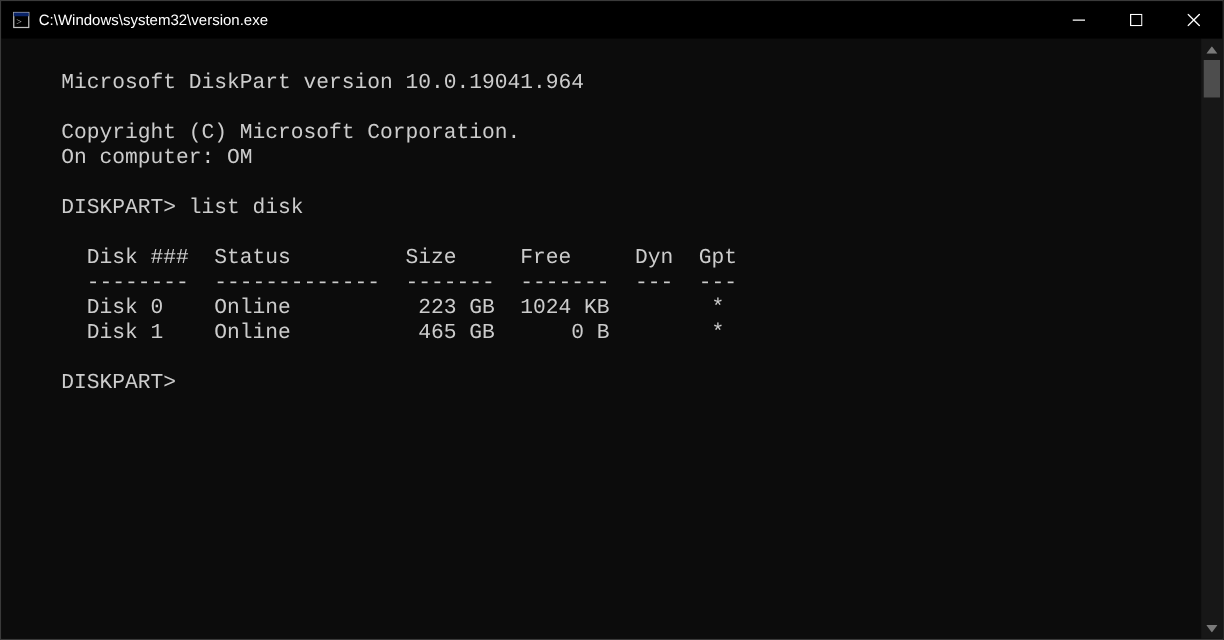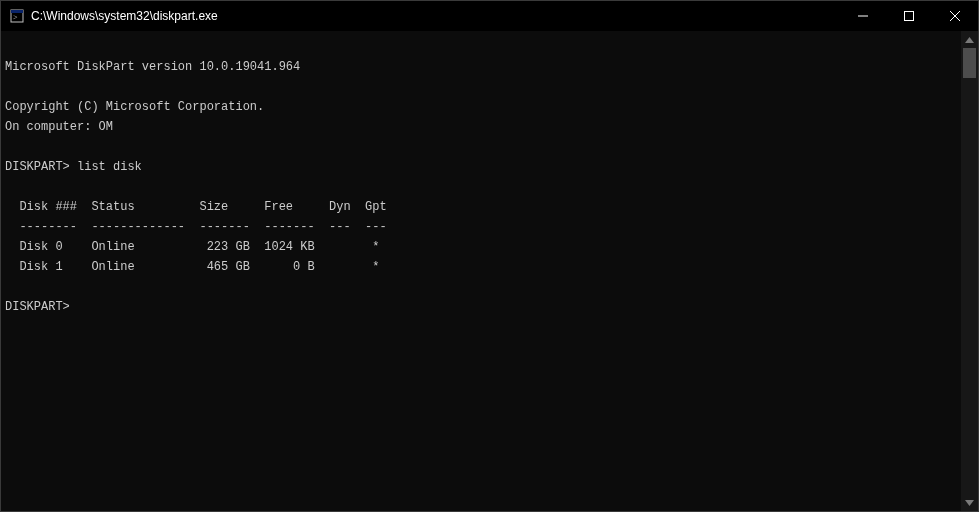--- a/index.html
+++ b/index.html
@@ -60,24 +60,25 @@
   .content-area {
     flex: 1 1 auto;
     display: flex;
     background: #0c0c0c;
     position: relative;
   }
   .terminal {
     flex: 1 1 auto;
     padding: 6px 4px 4px 4px;
     color: #cccccc;
-    font-size: 12px;
+    font-size: 17px;
     line-height: 20px;
     white-space: pre;
     font-family: Consolas, 'Courier New', monospace;
+    margin-left: 44px;
   }
   .scrollbar {
     width: 17px;
     background: #171717;
     position: relative;
   }
   .scroll-arrow {
     position: absolute;
     left: 0; right: 0;
     height: 17px;
@@ -103,21 +104,21 @@
 <div class="window">
 
   <div class="titlebar">
     <span class="titlebar-icon">
       <svg width="14" height="14" viewBox="0 0 14 14">
         <rect x="1" y="1" width="12" height="12" fill="#000" stroke="#c0c0c0" stroke-width="1"></rect>
         <rect x="1" y="1" width="12" height="3" fill="#0a246a"></rect>
         <text x="3" y="11" font-size="8" fill="#c0c0c0" font-family="Consolas">&gt;</text>
       </svg>
     </span>
-    <span class="titlebar-title">C:\Windows\system32\diskpart.exe</span>
+    <span class="titlebar-title">C:\Windows\system32\version.exe</span>
     <span class="titlebar-spacer"></span>
     <div class="titlebar-controls">
       <div class="titlebar-btn">
         <svg width="10" height="10" viewBox="0 0 10 10">
             <line x1="0" y1="5" x2="10" y2="5" stroke="#ffffff" stroke-width="1"></line>
           </svg>
       </div>
       <div class="titlebar-btn">
         <svg width="10" height="10" viewBox="0 0 10 10">
             <rect x="0.5" y="0.5" width="9" height="9" fill="none" stroke="#ffffff" stroke-width="1"></rect>

